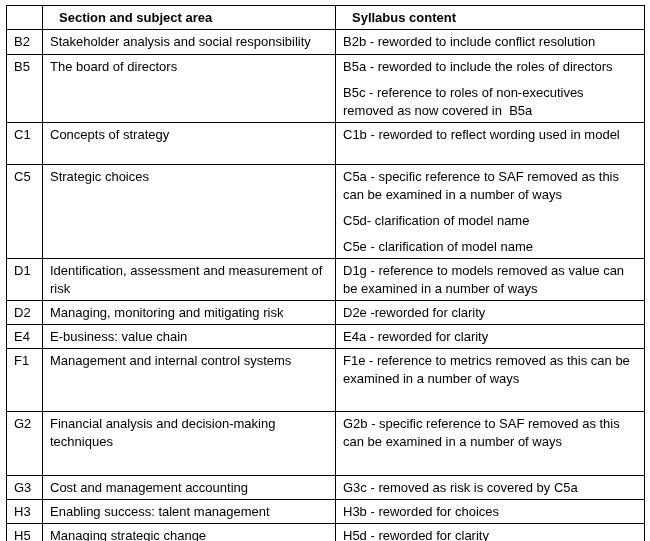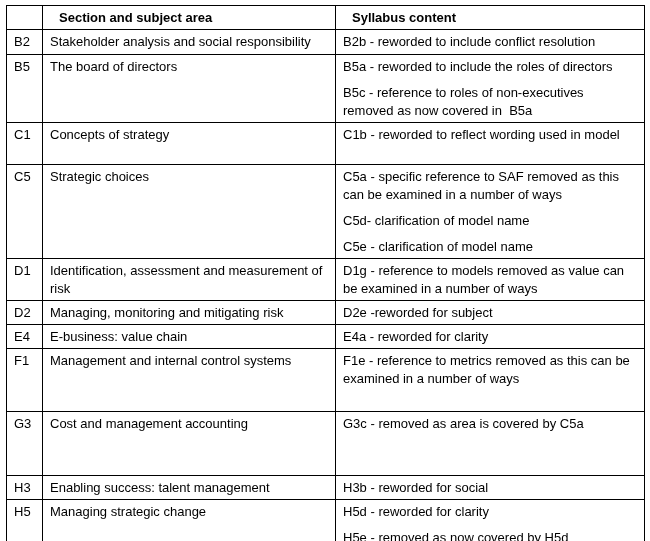--- a/index.html
+++ b/index.html
@@ -104,49 +104,56 @@
         <td>D1</td>
         <td>Identification, assessment and measurement of risk</td>
         <td>
           <p>D1g - reference to models removed as value can be examined in a number of ways</p>
         </td>
       </tr>
       <tr>
         <td>D2</td>
         <td>Managing, monitoring and mitigating risk</td>
         <td>
-          <p>D2e -reworded for subject</p>
+          <p>D2e -reworded for clarity</p>
         </td>
       </tr>
       <tr>
         <td>E4</td>
         <td>E-business: value chain</td>
         <td>
           <p>E4a - reworded for clarity</p>
         </td>
       </tr>
       <tr>
         <td>F1</td>
         <td>Management and internal control systems</td>
         <td>
           <p>F1e - reference to metrics removed as this can be examined in a number of ways</p>
         </td>
       </tr>
       <tr>
+        <td>G2</td>
+        <td>Financial analysis and decision-making techniques</td>
+        <td>
+          <p>G2b - specific reference to SAF removed as this can be examined in a number of ways</p>
+        </td>
+      </tr>
+      <tr>
         <td>G3</td>
         <td>Cost and management accounting</td>
         <td>
-          <p>G3c - removed as area is covered by C5a</p>
+          <p>G3c - removed as risk is covered by C5a</p>
         </td>
       </tr>
       <tr>
         <td>H3</td>
         <td>Enabling success: talent management</td>
         <td>
-          <p>H3b - reworded for social</p>
+          <p>H3b - reworded for choices</p>
         </td>
       </tr>
       <tr>
         <td>H5</td>
         <td>Managing strategic change</td>
         <td>
           <p>H5d - reworded for clarity</p>
           <p>H5e - removed as now covered by H5d</p>
         </td>
       </tr>

